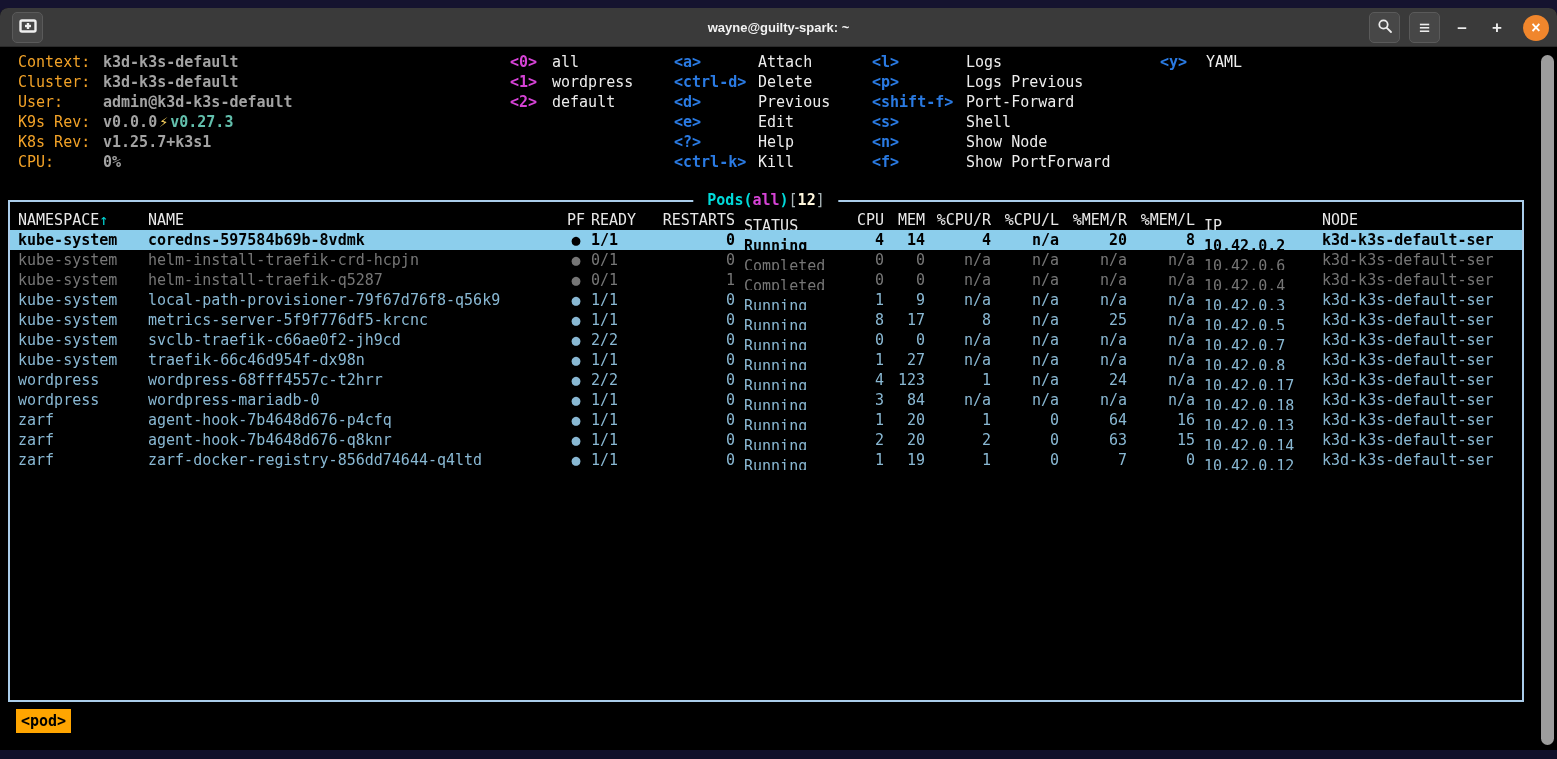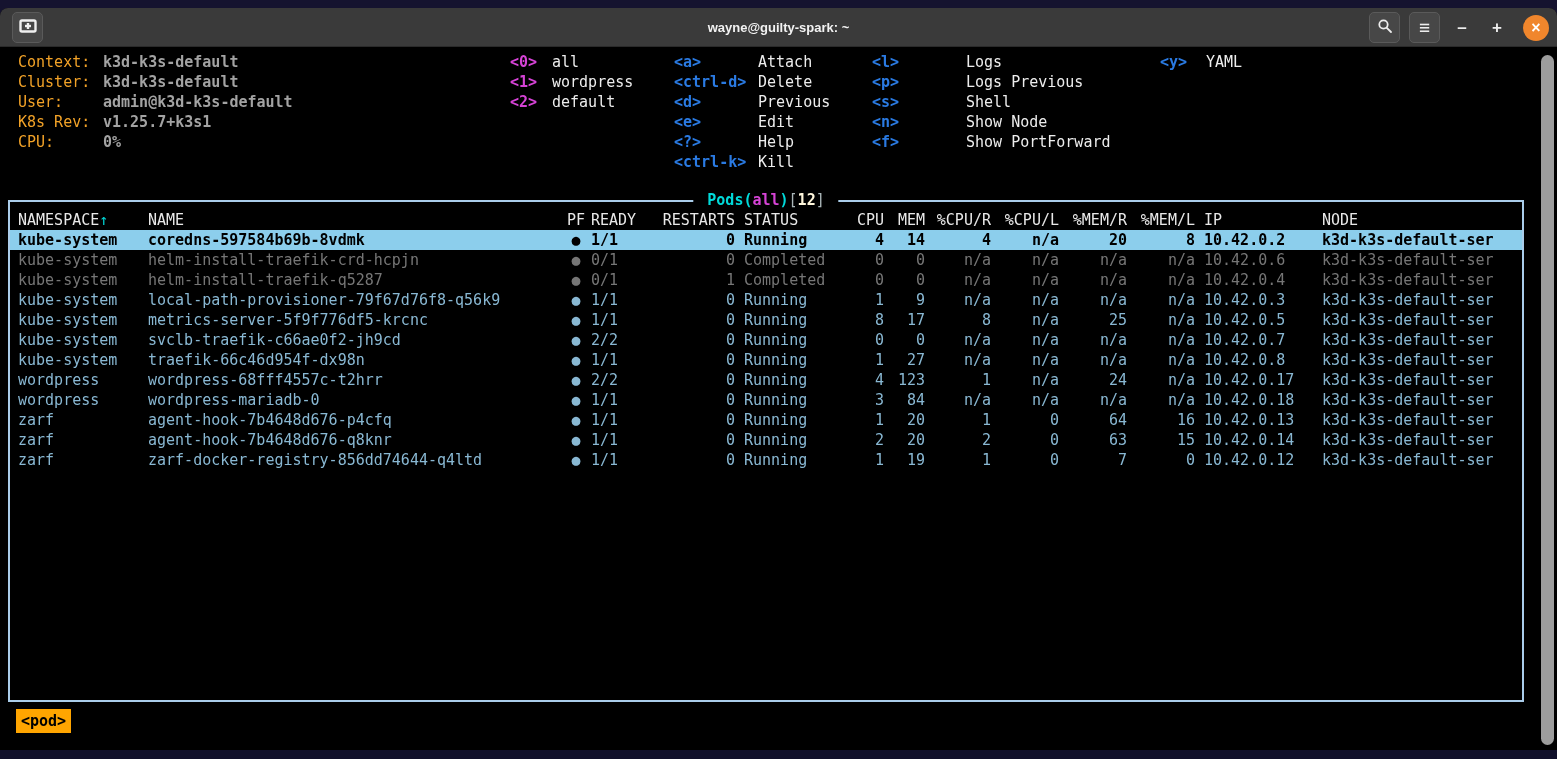--- a/index.html
+++ b/index.html
@@ -71,21 +71,21 @@
   .t-mag  { color:#d643d6; font-weight:bold; }
   .t-brk  { color:#aab6b8; }
   .t-count{ color:#fff7dc; font-weight:bold; }
 
   .grid-row { display:flex; height:20px; line-height:20px; padding-left:8px;
               white-space:pre; overflow:hidden; }
   .thead { margin-top:8px; color:#e8e8e8; }
   .cell { overflow:hidden; flex-shrink:0; }
   .al-r { text-align:right; }
   .al-c { text-align:center; }
-  .pl9 { padding-left:9px; }
+  .pl9 { padding-left:9px;margin-top:6px; }
   .grow { flex:1 1 auto; }
   .sort-arrow { color:#00d7d7; }
 
   .row-selected { background:#8cceec; color:#000; font-weight:bold; }
   .row-normal { color:#89b8d3; }
   .row-completed { color:#767676; }
 
   .crumb { position:absolute; left:16px; top:662px; background:#ffa500; color:#000;
            font-weight:bold; padding:1px 5px; height:24px; line-height:22px; }
 
@@ -140,20 +140,26 @@
           </div>
           <div class="info-row">
             <span class="info-label">Cluster:</span>
             <span class="info-value">k3d-k3s-default</span>
           </div>
           <div class="info-row">
             <span class="info-label">User:</span>
             <span class="info-value">admin@k3d-k3s-default</span>
           </div>
           <div class="info-row">
+            <span class="info-label">K9s Rev:</span>
+            <span class="info-value">v0.0.0</span>
+            <span class="bolt">⚡</span>
+            <span class="rev-extra">v0.27.3</span>
+          </div>
+          <div class="info-row">
             <span class="info-label">K8s Rev:</span>
             <span class="info-value">v1.25.7+k3s1</span>
           </div>
           <div class="info-row">
             <span class="info-label">CPU:</span>
             <span class="info-value">0%</span>
           </div>
         </div>
       <div class="ns-block" id="ns-block">
           <div class="kb-row">
@@ -196,20 +202,24 @@
           </div>
         </div>
       <div class="keys2" id="keys2">
           <div class="kb-row">
             <span class="kb-key">&lt;l&gt;</span>
             <span class="kb-label">Logs</span>
           </div>
           <div class="kb-row">
             <span class="kb-key">&lt;p&gt;</span>
             <span class="kb-label">Logs Previous</span>
+          </div>
+          <div class="kb-row">
+            <span class="kb-key">&lt;shift-f&gt;</span>
+            <span class="kb-label">Port-Forward</span>
           </div>
           <div class="kb-row">
             <span class="kb-key">&lt;s&gt;</span>
             <span class="kb-label">Shell</span>
           </div>
           <div class="kb-row">
             <span class="kb-key">&lt;n&gt;</span>
             <span class="kb-label">Show Node</span>
           </div>
           <div class="kb-row">

